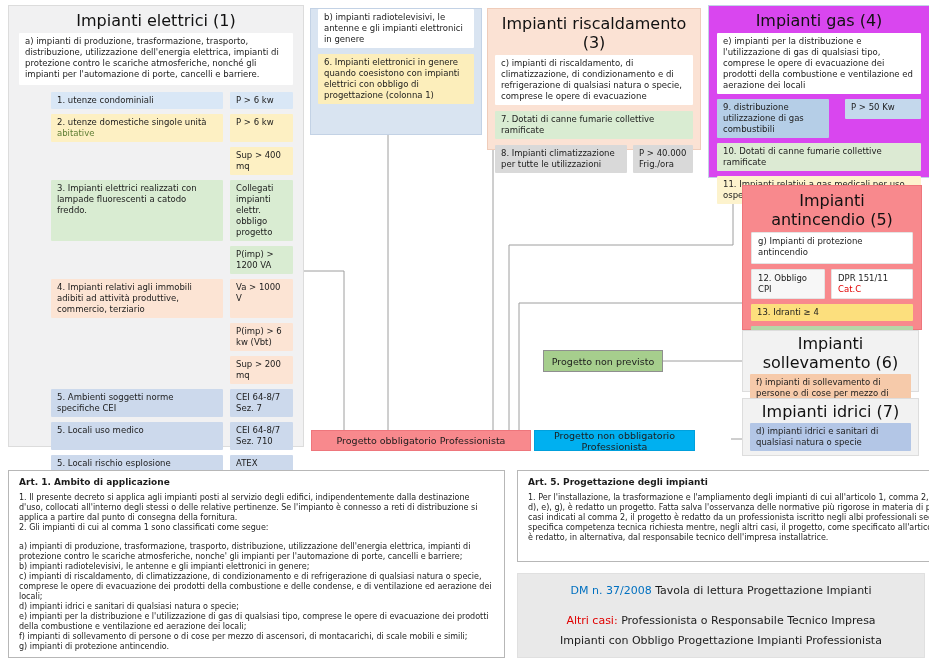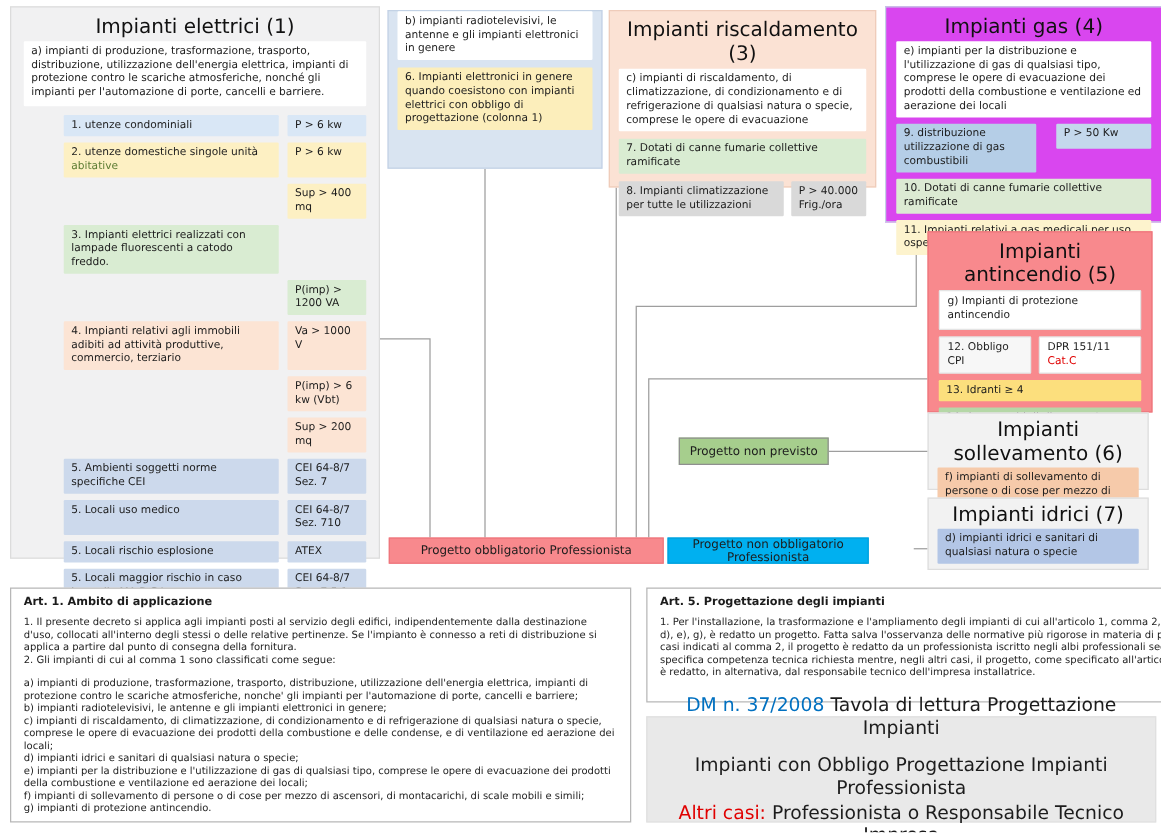--- a/index.html
+++ b/index.html
@@ -58,21 +58,21 @@
   
   .artbox{background:#fff;border:1px solid #b7b7b7;padding:6px 10px;overflow:hidden;}
   #art1{left:8px;top:470px;width:497px;height:188px;}
   #art5{left:517px;top:470px;width:493px;height:92px;}
   .art-title{font-size:9px;font-weight:bold;margin-bottom:6px;}
   .art-line{font-size:8px;line-height:10px;}
   .art-group{margin-bottom:9px;}
   
   #footer{left:517px;top:573px;width:408px;height:85px;background:#e9e9e9;border:1px solid #e0e0e0;
           display:flex;flex-direction:column;justify-content:center;text-align:center;gap:2px;}
-  .footer-line{font-size:15px;line-height:18px;color:#1c1c1c;}
+  .footer-line{font-size:11px;line-height:18px;color:#1c1c1c;}
   .footer-line.first{margin-bottom:10px;}
   .blue-text{color:#0070c0;}
   .red-text{color:#e00000;}
 </style>
 </head>
 <body>
 
 <div id="canvas">
 
   <svg class="wires" width="929" height="666">
@@ -98,20 +98,21 @@
         <div class="row">
           <div class="cell lcell c-yellow">2. utenze domestiche singole unità<span class="olive"> abitative</span></div>
           <div class="cell rcell c-yellow">P &gt; 6 kw</div>
         </div>
         <div class="row">
           <div class="cell lcell c-none"></div>
           <div class="cell rcell c-yellow">Sup &gt; 400 mq</div>
         </div>
         <div class="row">
           <div class="cell lcell c-green">3. Impianti elettrici realizzati con lampade fluorescenti a catodo freddo.</div>
+          <div class="cell rcell c-green">Collegati impianti elettr. obbligo progetto</div>
         </div>
         <div class="row">
           <div class="cell lcell c-none"></div>
           <div class="cell rcell c-green">P(imp) &gt; 1200 VA</div>
         </div>
         <div class="row">
           <div class="cell lcell c-peach">4. Impianti relativi agli immobili adibiti ad attività produttive, commercio, terziario</div>
           <div class="cell rcell c-peach">Va &gt; 1000 V</div>
         </div>
         <div class="row">
@@ -223,17 +224,17 @@
       </div>
   </div>
 
   <div id="art5" class="panel artbox">
     <div class="art-title">Art. 5. Progettazione degli impianti</div>
     <div class="art-line">1. Per l'installazione, la trasformazione e l'ampliamento degli impianti di cui all'articolo 1, comma 2, lettere a), b), c), d), e), g), è redatto un progetto. Fatta salva l'osservanza delle normative più rigorose in materia di progettazione, nei casi indicati al comma 2, il progetto è redatto da un professionista iscritto negli albi professionali secondo la specifica competenza tecnica richiesta mentre, negli altri casi, il progetto, come specificato all'articolo 7, comma 2, è redatto, in alternativa, dal responsabile tecnico dell'impresa installatrice.</div>
   </div>
 
   <div id="footer" class="panel">
     <div class="footer-line first"><span class="blue-text">DM n. 37/2008</span> <span>Tavola di lettura Progettazione Impianti</span></div>
+    <div class="footer-line"><span class="red-text">Altri casi:</span> <span>Professionista o Responsabile Tecnico Impresa</span></div>
     <div class="footer-line">Impianti con Obbligo Progettazione Impianti Professionista</div>
-    <div class="footer-line"><span class="red-text">Altri casi:</span> <span>Professionista o Responsabile Tecnico Impresa</span></div>
   </div>
 
 </div>
 
 </body></html>

